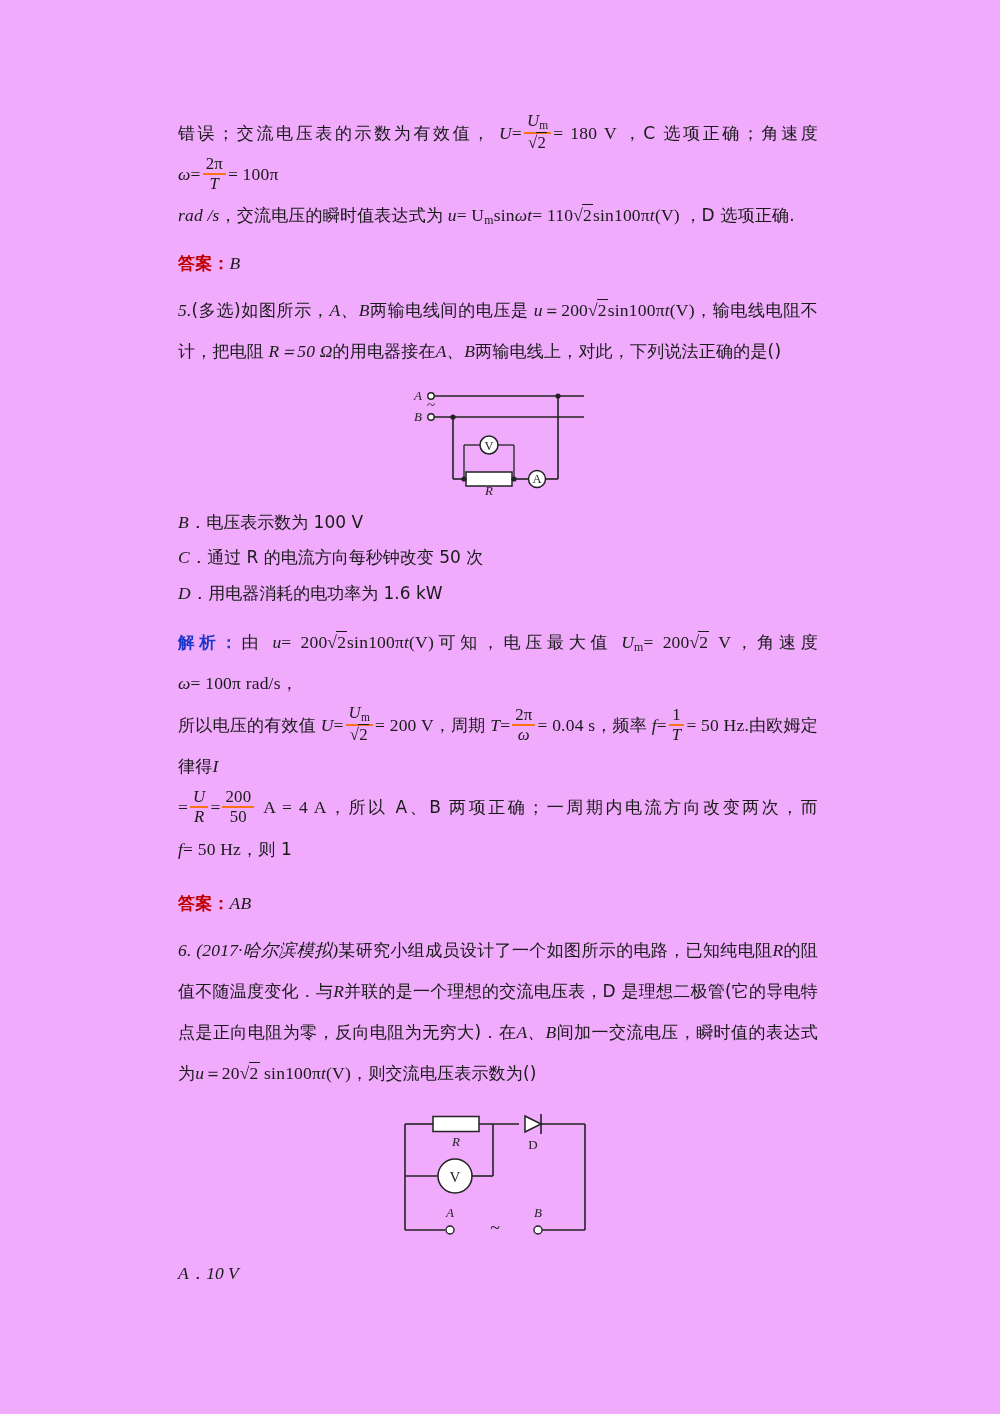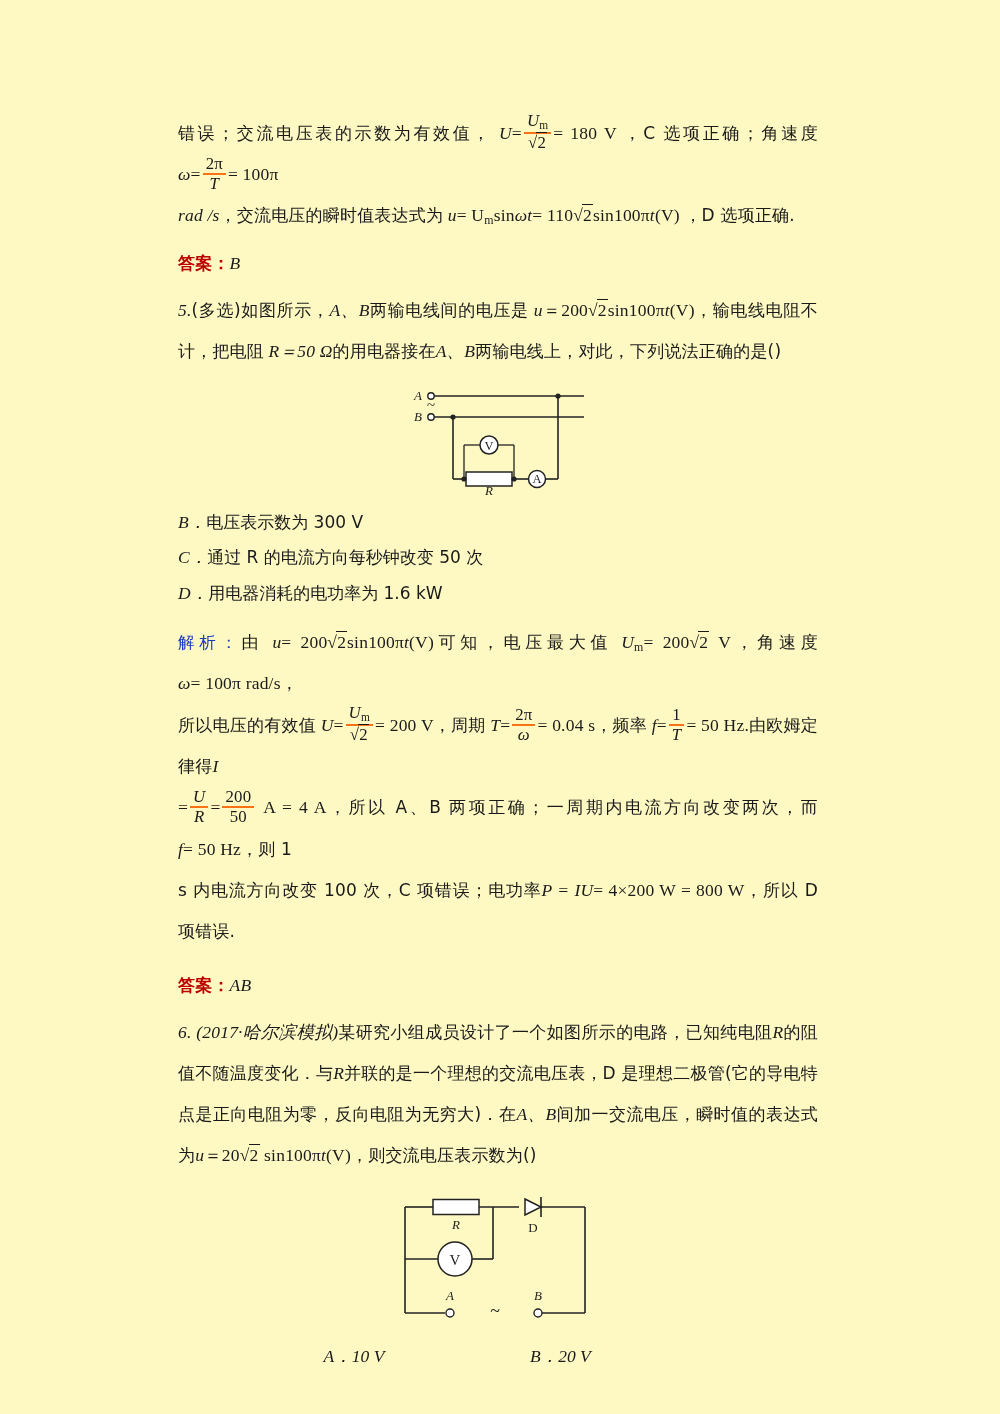--- a/index.html
+++ b/index.html
@@ -13,21 +13,21 @@
     font-family: "Liberation Serif", "DejaVu Serif", serif;
     color: #1a1a1a;
     position: relative;
     overflow: hidden;
   }
   .page {
     position: absolute;
     left: 0; top: 0;
     width: 1000px;
     height: 1414px;
-    background: #fef9c3;
+    background: #f0abfc;
   }
   .content {
     position: absolute;
     left: 178px;
     top: 112px;
     width: 640px;
   }
 
   
   .para {
@@ -43,21 +43,21 @@
   .gap-m { height: 16px; }
 
   .label-answer {
     color: #c00000;
     font-weight: bold;
     font-family: "DejaVu Sans", "Liberation Sans", sans-serif;
     font-size: 17px;
   }
   .label-analysis {
     color: #1a36c8;
-    font-weight: normal;
+    font-weight: bold;
     font-family: "DejaVu Sans", "Liberation Sans", sans-serif;
     font-size: 16.5px;
   }
   .cn {
     font-family: "DejaVu Sans", "Liberation Sans", sans-serif;
     font-size: 17px;
   }
   .it { font-style: italic; }
   .rm { font-style: normal; }
 
@@ -91,21 +91,21 @@
   
   .opt {
     font-size: 17.5px;
     line-height: 2.05;
   }
   .opt-two {
     display: flex;
     font-size: 17.5px;
     line-height: 2.05;
   }
-  .opt-two > .col-a { width: 352px; text-align: center; }
+  .opt-two > .col-a { width: 352px; }
   .opt-two > .col-b { width: 260px; }
 
   
   .figwrap {
     display: flex;
     justify-content: center;
     width: 100%;
   }
   svg { display: block; }
   .wire { stroke: #222; stroke-width: 1.6; fill: none; }
@@ -214,21 +214,21 @@
         <circle class="meterc" cx="91" cy="62" r="9"></circle>
         <text class="meter-lbl" x="91" y="66.5">V</text>
         <line class="thin" x1="100" y1="62" x2="116" y2="62"></line>
         <line class="thin" x1="116" y1="62" x2="116" y2="96"></line>
       </svg>
     </div>
 
     <div class="gap-s"></div>
 
     <div class="opt">
-      <span class="math rm">B．</span><span class="cn">电压表示数为 300 V</span>
+      <span class="math rm">B．</span><span class="cn">电压表示数为 100 V</span>
     </div>
     <div class="opt">
       <span class="math rm">C．</span><span class="cn">通过 R 的电流方向每秒钟改变 50 次</span>
     </div>
     <div class="opt">
       <span class="math rm">D．</span><span class="cn">用电器消耗的电功率为 1.6 kW</span>
     </div>
 
     <div class="gap-s"></div>
 
@@ -242,23 +242,20 @@
       <span class="cn">所以电压的有效值</span>
       <span class="math"><span class="it">U</span><span class="rm">=</span><span class="frac"><span class="num"><span class="it">U</span><span class="sub">m</span></span><span class="den"><span class="sqrt"><span class="radical">√</span><span class="rad-body rm">2</span></span></span></span><span class="rm">= 200 V</span></span><span class="cn">，周期</span>
       <span class="math"><span class="it">T</span><span class="rm">=</span><span class="frac"><span class="num rm">2π</span><span class="den it">ω</span></span><span class="rm">= 0.04 s</span></span><span class="cn">，频率</span>
       <span class="math"><span class="it">f</span><span class="rm">=</span><span class="frac"><span class="num rm">1</span><span class="den it">T</span></span><span class="rm">= 50 Hz.</span></span><span class="cn">由欧姆定律得</span><span class="math it">I</span>
     </div>
 
     <div class="para tall">
       <span class="math"><span class="rm">=</span><span class="frac"><span class="num it">U</span><span class="den it">R</span></span><span class="rm">=</span><span class="frac"><span class="num rm">200</span><span class="den rm">50</span></span>&nbsp;<span class="rm">A = 4 A</span></span><span class="cn">，所以 A、B 两项正确；一周期内电流方向改变两次，而</span><span class="math"><span class="it">f</span><span class="rm">= 50 Hz</span></span><span class="cn">，则 1</span>
     </div>
 
-    <div class="para tall">
-      <span class="cn">s 内电流方向改变 100 次，C 项错误；电功率</span><span class="math"><span class="it">P = IU</span><span class="rm">= 4×200 W = 800 W</span></span><span class="cn">，所以 D 项错误.</span>
-    </div>
 
     <div class="gap-m"></div>
 
     <div class="para">
       <span class="label-answer">答案：</span><span class="math rm">AB</span>
     </div>
 
     <div class="gap-s"></div>
 
     <div class="para tall">
@@ -300,23 +297,20 @@
         <line class="wire" x1="159" y1="126" x2="202" y2="126"></line>
       </svg>
     </div>
 
     <div class="gap-s"></div>
 
     <div class="opt-two">
       <div class="col-a">
         <span class="math rm">A．</span><span class="math rm">10 V</span>
       </div>
-      <div class="col-b">
-        <span class="math rm">B．</span><span class="math rm">20 V</span>
-      </div>
     </div>
     <div class="opt-two">
       <div class="col-a">
         
       </div>
       <div class="col-b">
         
       </div>
     </div>
 

